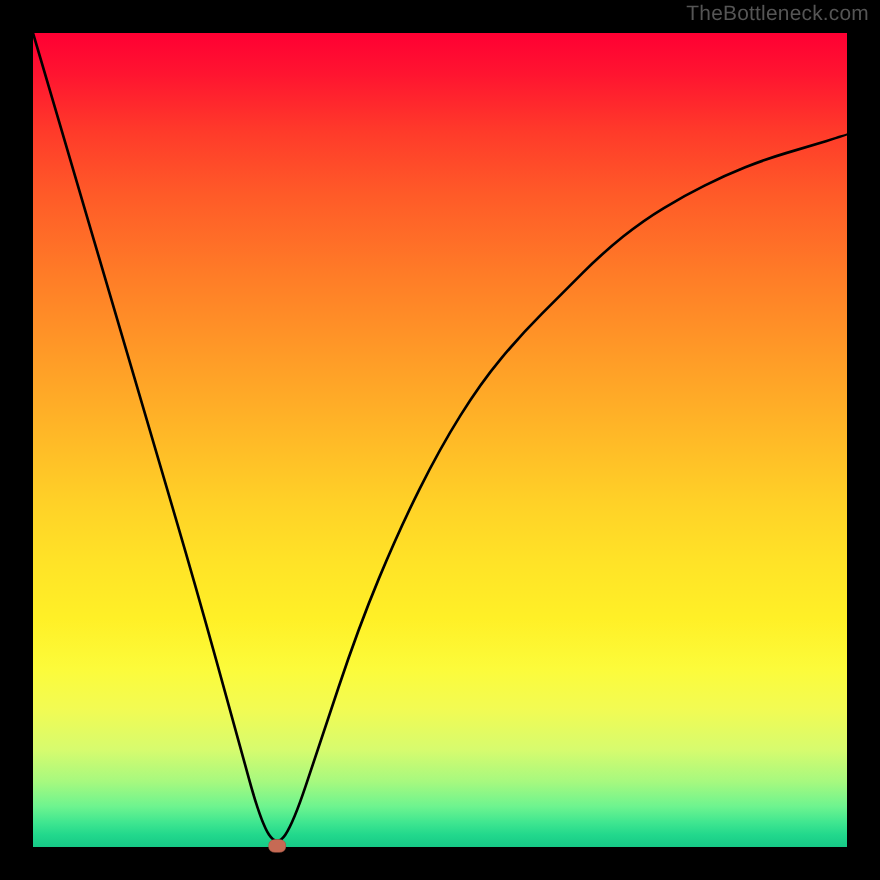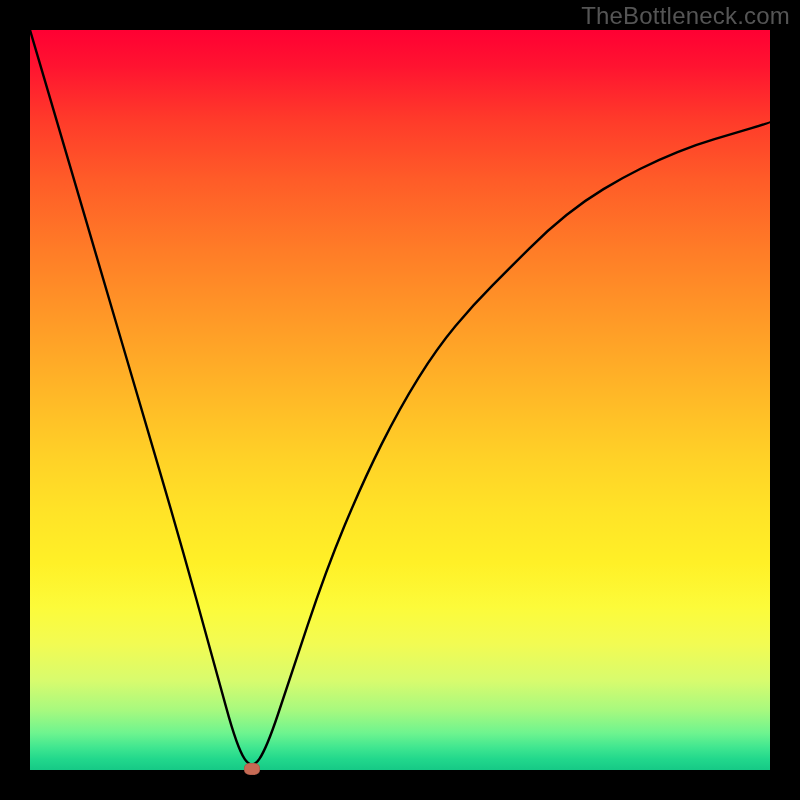--- a/index.html
+++ b/index.html
@@ -15,21 +15,21 @@
     position: relative;
     width: 800px;
     height: 800px;
     background: #000;
   }
   .watermark {
     position: absolute;
     top: 2px;
     right: 10px;
     color: #555;
-    font-size: 24px;
+    font-size: 19px;
     font-weight: 400;
     letter-spacing: 0.2px;
     z-index: 20;
     user-select: none;
   }
   .plot-outer {
     position: absolute;
     left: 30px;
     top: 30px;
     width: 740px;

